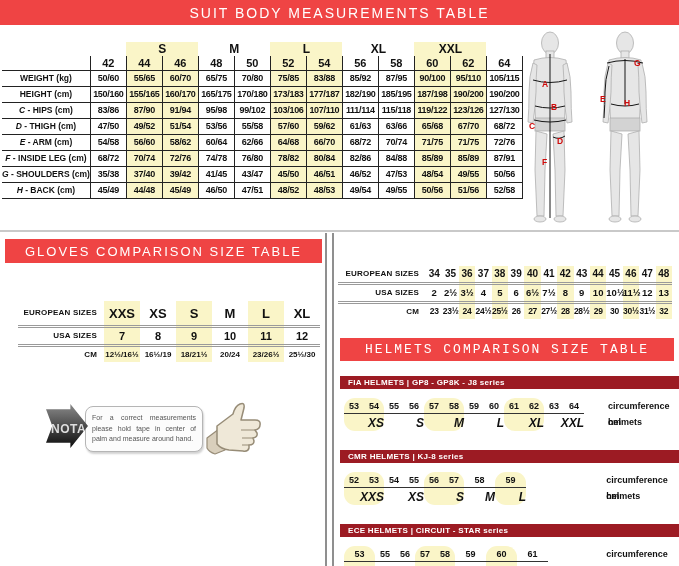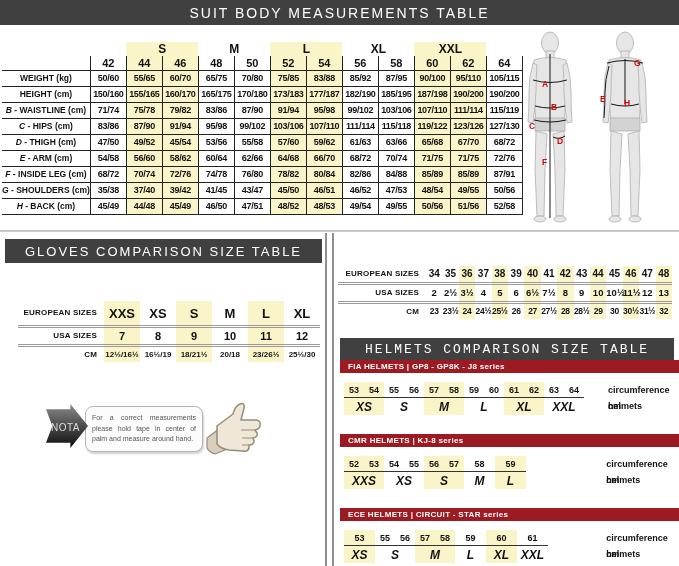--- a/index.html
+++ b/index.html
@@ -1,20 +1,20 @@
 <!DOCTYPE html>
 <html><head>
 <meta charset="utf-8">
 <style>
   html,body { margin:0; padding:0; background:#fff; }
   .canvas { position:relative; width:679px; height:566px; background:#fff;
             font-family:"Liberation Sans", sans-serif; overflow:hidden; color:#111; }
 
   
-  .bar { position:absolute; background:#404040; color:#fff; display:flex;
+  .bar { position:absolute; background:#ef4444; color:#fff; display:flex;
          align-items:center; justify-content:center; letter-spacing:2px;
          font-size:13px; font-weight:400; }
   #top-bar      { left:0;   top:4;   width:679px; height:25px; font-size:14px; }
   #gloves-bar   { left:5px; top:239px; width:317px; height:24px;text-align:center; }
   #shoes-bar    { left:340px; top:239px; width:334px; height:24px; }
   #helmets-bar  { left:340px; top:338px; width:334px; height:23px;font-family:Liberation Mono, monospace; }
 
   .hl { background:#faf5c8; }
 
   
@@ -52,34 +52,34 @@
   #shoes-table { left:338px; top:266px; width:334px; }
   #shoes-table .r1 { font-size:10px; font-weight:bold; height:16px; }
   #shoes-table .r2 { font-size:9.5px; font-weight:bold; height:16px; }
   #shoes-table .r3 { font-size:8.5px; font-weight:bold; letter-spacing:-0.3px; height:15px; }
 
   
   #nota { position:absolute; left:46px; top:404px; display:flex; align-items:flex-start; }
   .nota-arrow { position:relative; width:42px; height:44px; flex:0 0 42px;
     background:linear-gradient(180deg,#8a8a8a,#0c0c0c);
     clip-path:polygon(0 12%,58% 12%,58% 0,100% 50%,58% 100%,58% 88%,0 88%,15% 50%); }
-  .nota-arrow span { position:absolute; left:5px; top:18px; color:#ddd; font-size:10px; font-weight:normal; letter-spacing:.5px; }
+  .nota-arrow span { position:absolute; left:5px; top:18px; color:#ddd; font-size:12px; font-weight:bold; letter-spacing:.5px; }
   .nota-bubble { margin-left:-3px; margin-top:2px; width:104px; border:1px solid #b5b5b5; border-radius:8px;
     background:#fcfcfc; box-shadow:1px 2px 2px rgba(0,0,0,.18);
     font-size:7px; color:#555; padding:6px 6px; line-height:1.5; text-align:justify; }
   #thumb { position:absolute; left:201px; top:398px; }
 
   
   #helmet-series { position:absolute; left:340px; top:360px; width:339px; }
-  .series { margin-bottom:19px; }
+  .series { margin-bottom:19px;margin-top:16px; }
   .banner { background:#9c1b23; color:#fff; font-size:8px; font-weight:bold; letter-spacing:.3px;
             height:13px; line-height:13px; padding-left:8px; }
   .hrow { display:flex; margin:9px 0 0 4px; }
   .groups { display:flex; width:252px; }
-  .hgroup { text-align:center; }
+  .hgroup { text-align:right;border-radius:11px; }
   .hnums { display:flex; justify-content:space-around; align-items:center;
            font-size:9px; font-weight:bold; height:15px; border-bottom:1px solid #333; }
   .hsize { height:17px; line-height:18px; font-size:12px; font-weight:bold; font-style:italic; }
   .hlabels { margin-left:24px; }
   .hlab1 { height:15px; line-height:16px; font-size:9px; font-weight:bold; }
   .hlab2 { height:17px; line-height:19px; font-size:9px; font-weight:bold; }
 </style>
 </head>
 <body>
 
@@ -155,54 +155,39 @@
           <td class="sd">170/180</td>
           <td class="sd hl">173/183</td>
           <td class="sd hl">177/187</td>
           <td class="sd">182/190</td>
           <td class="sd">185/195</td>
           <td class="sd hl">187/198</td>
           <td class="sd hl">190/200</td>
           <td class="sd">190/200</td>
         </tr>
         <tr>
-          <th class="sl"><i>B</i> - WAISTLINE (cm)</th>
-          <td class="sd">71/74</td>
-          <td class="sd hl">75/78</td>
-          <td class="sd hl">79/82</td>
-          <td class="sd">83/86</td>
-          <td class="sd">87/90</td>
-          <td class="sd hl">91/94</td>
-          <td class="sd hl">95/98</td>
-          <td class="sd">99/102</td>
-          <td class="sd">103/106</td>
-          <td class="sd hl">107/110</td>
-          <td class="sd hl">111/114</td>
-          <td class="sd">115/119</td>
-        </tr>
-        <tr>
           <th class="sl"><i>C</i> - HIPS (cm)</th>
           <td class="sd">83/86</td>
           <td class="sd hl">87/90</td>
           <td class="sd hl">91/94</td>
           <td class="sd">95/98</td>
           <td class="sd">99/102</td>
           <td class="sd hl">103/106</td>
           <td class="sd hl">107/110</td>
           <td class="sd">111/114</td>
           <td class="sd">115/118</td>
           <td class="sd hl">119/122</td>
           <td class="sd hl">123/126</td>
           <td class="sd">127/130</td>
         </tr>
         <tr>
           <th class="sl"><i>D</i> - THIGH (cm)</th>
           <td class="sd">47/50</td>
           <td class="sd hl">49/52</td>
-          <td class="sd hl">45/54</td>
+          <td class="sd hl">51/54</td>
           <td class="sd">53/56</td>
           <td class="sd">55/58</td>
           <td class="sd hl">57/60</td>
           <td class="sd hl">59/62</td>
           <td class="sd">61/63</td>
           <td class="sd">63/66</td>
           <td class="sd hl">65/68</td>
           <td class="sd hl">67/70</td>
           <td class="sd">68/72</td>
         </tr>
@@ -359,21 +344,21 @@
           <td class="r2 hl">9</td>
           <td class="r2">10</td>
           <td class="r2 hl">11</td>
           <td class="r2">12</td>
         </tr>
         <tr class="r3">
           <th class="clbl">CM</th>
           <td class="r3 hl">12½/16½</td>
           <td class="r3">16½/19</td>
           <td class="r3 hl">18/21½</td>
-          <td class="r3">20/18</td>
+          <td class="r3">20/24</td>
           <td class="r3 hl">23/26½</td>
           <td class="r3">25½/30</td>
         </tr>
       </tbody>
     </table>
 
   <div id="nota">
     <div class="nota-arrow">
       <span>NOTA</span>
     </div>

